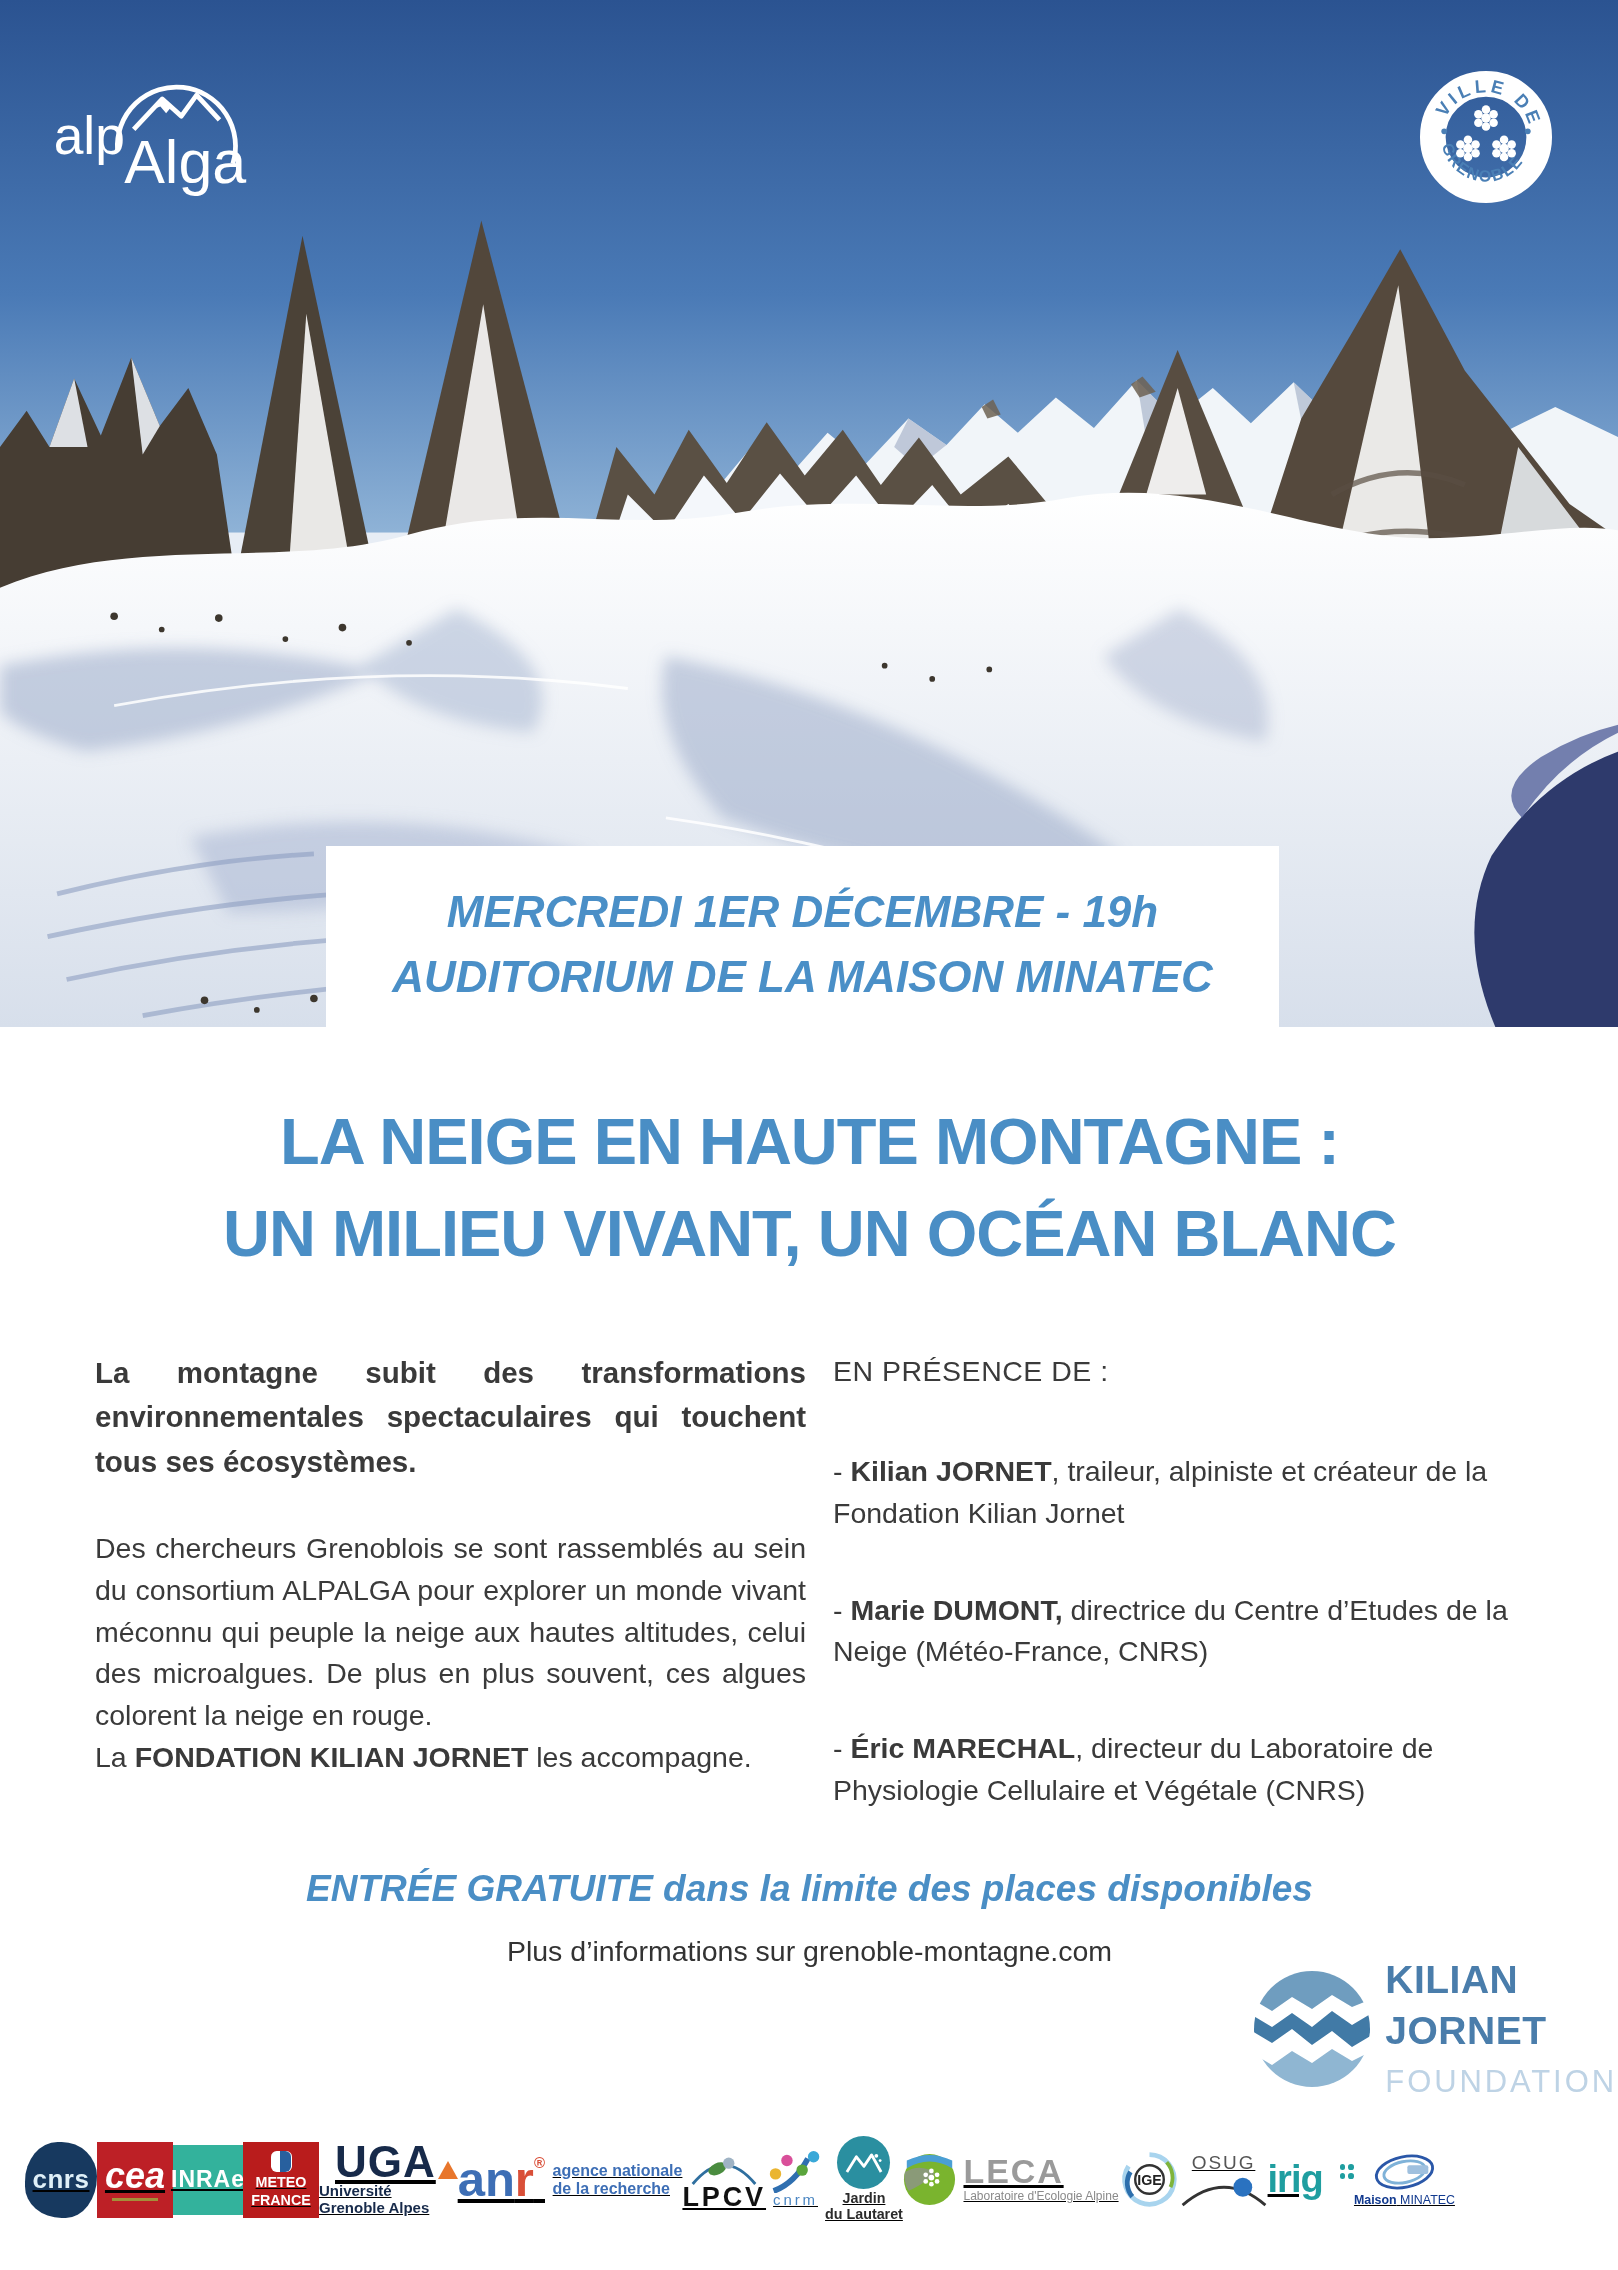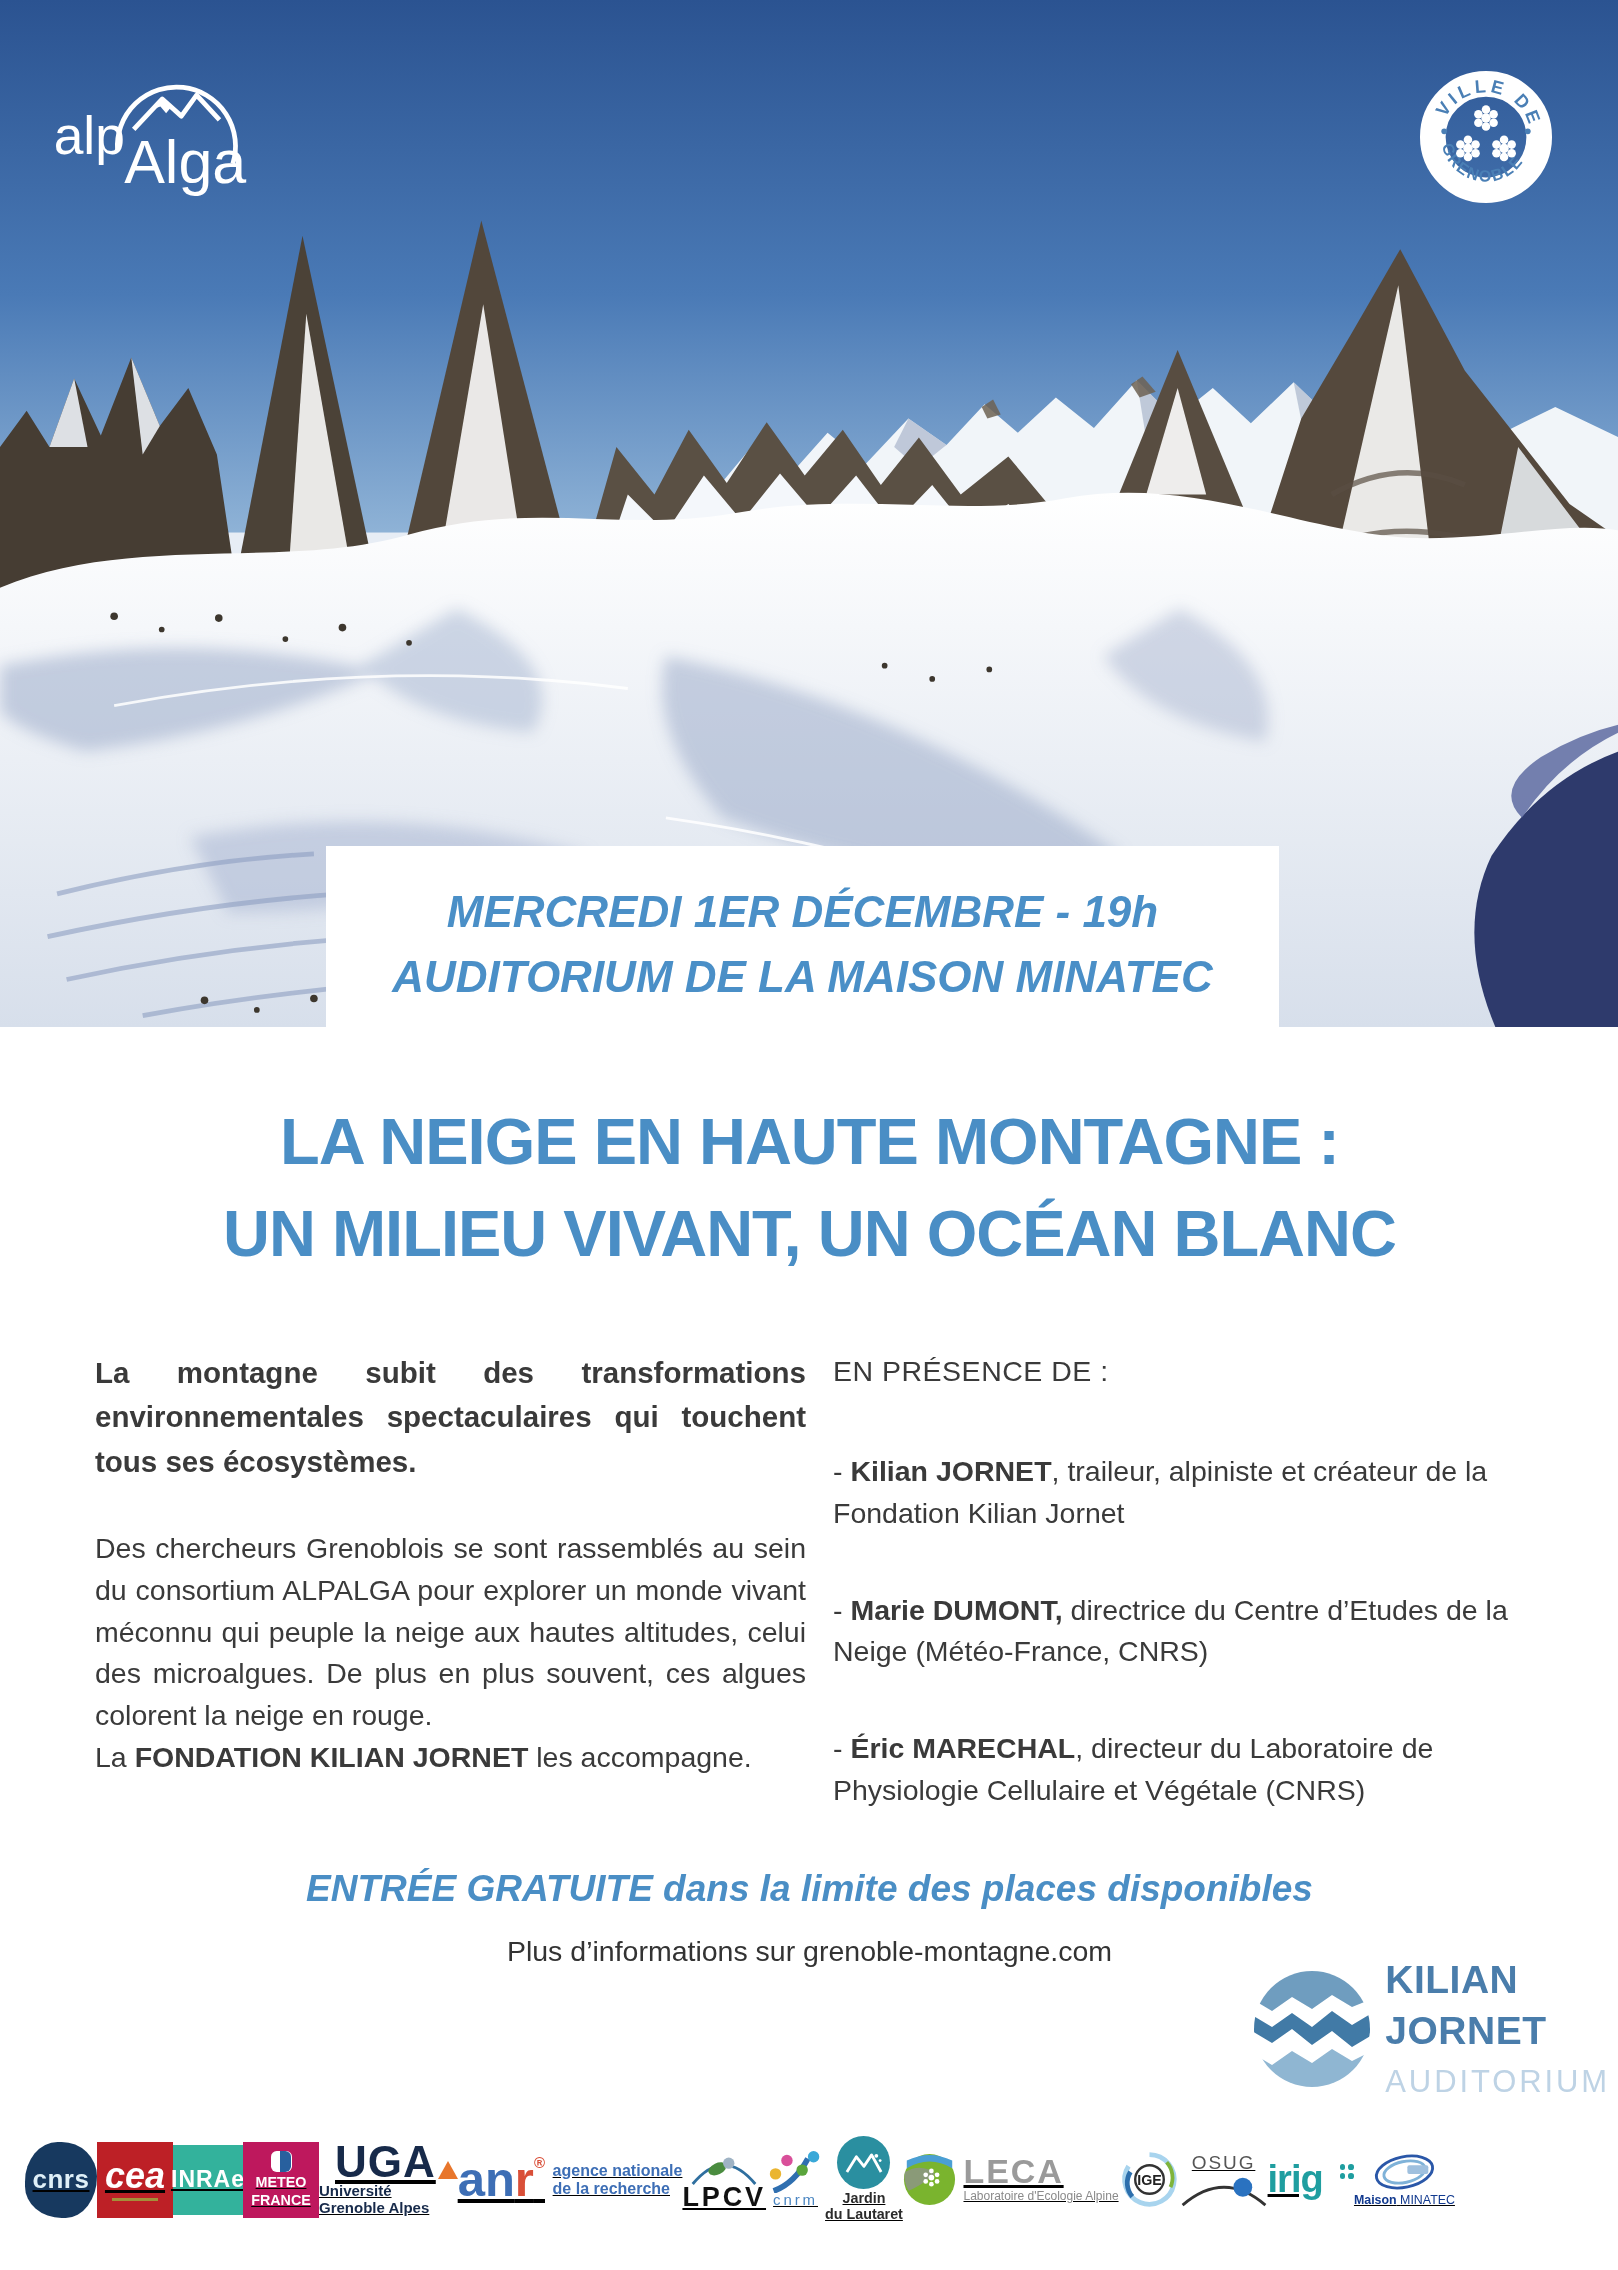--- a/index.html
+++ b/index.html
@@ -59,21 +59,21 @@
   }
   .partner{display:flex;flex-direction:column;align-items:center;justify-content:center;}
   .p-cnrs{width:72px;height:76px;background:#17395f;border-radius:48% 52% 46% 54%/55% 48% 58% 44%;
     display:flex;align-items:center;justify-content:center;}
   .p-cnrs span{color:#dff0f8;font-size:26px;font-weight:700;letter-spacing:0.5px;}
   .p-cea{width:76px;height:76px;background:#bd2026;display:flex;flex-direction:column;align-items:center;justify-content:center;}
   .p-cea .cea-t{color:#ffffff;font-size:36px;font-style:italic;font-weight:700;line-height:1;}
   .p-cea .cea-bar{width:46px;height:3.8px;background:#a38f3a;margin-top:3.8px;}
   .p-inrae{width:70px;height:70px;background:#33b29c;display:flex;align-items:center;justify-content:center;}
   .p-inrae span{color:#ffffff;font-size:23px;font-weight:700;letter-spacing:1px;}
-  .p-meteo{width:76px;height:76px;background:#be185d;display:flex;flex-direction:column;align-items:center;justify-content:center;gap:2.9px;}
+  .p-meteo{width:76px;height:76px;background:#b91c1c;display:flex;flex-direction:column;align-items:center;justify-content:center;gap:2.9px;}
   .p-meteo .mf-glyph{width:21px;height:21px;border-radius:5.7px;background:#ffffff;position:relative;overflow:hidden;}
   .p-meteo .mf-glyph::after{content:"";position:absolute;left:9.5px;top:0;width:11.4px;height:21px;background:#28609e;border-radius:0 5.7px 5.7px 0;}
   .p-meteo span{color:#ffffff;font-size:14.3px;font-weight:700;line-height:1.05;}
   .p-uga{align-items:flex-start;}
   .p-uga .uga-top{display:flex;align-items:flex-start;}
   .p-uga .uga-t{font-size:44px;font-weight:800;color:#172a4a;line-height:0.9;letter-spacing:1px;margin-left:16px;}
   .p-uga .uga-tri{width:0;height:0;border-left:10.5px solid transparent;border-right:10.5px solid transparent;border-bottom:18px solid #e8762c;margin:19px 0 0 1.9px;}
   .p-uga .uga-sub{font-size:15px;font-weight:700;color:#172a4a;line-height:1.15;}
   .p-anr{flex-direction:row;align-items:center;gap:7.6px;}
   .p-anr .anr-big{font-size:49px;font-weight:700;line-height:1;}
@@ -291,21 +291,21 @@
     <g clip-path="url(#kjclip)">
       <rect width="120" height="120" fill="#ffffff"></rect>
       <path d="M0,0 H120 V30 L100,38 L80,26 L60,40 L40,28 L20,42 L0,30 Z" fill="#6f9dbf"></path>
       <path d="M0,46 L20,58 L40,44 L60,58 L80,42 L100,56 L120,44 V66 L100,78 L80,62 L60,76 L40,60 L20,74 L0,62 Z" fill="#417aa6"></path>
       <path d="M0,84 L20,96 L40,82 L60,94 L80,80 L100,92 L120,82 V120 H0 Z" fill="#8fb6d2"></path>
     </g>
   </svg>
   <div class="kj-text">
     <span class="kj-line">KILIAN</span>
     <span class="kj-line">JORNET</span>
-    <span class="kj-foundation">AUDITORIUM</span>
+    <span class="kj-foundation">FOUNDATION</span>
   </div>
 </div>
 
 <div class="partners">
 
   <div class="partner p-cnrs">
     <span>cnrs</span>
   </div>
 
   <div class="partner p-cea">

